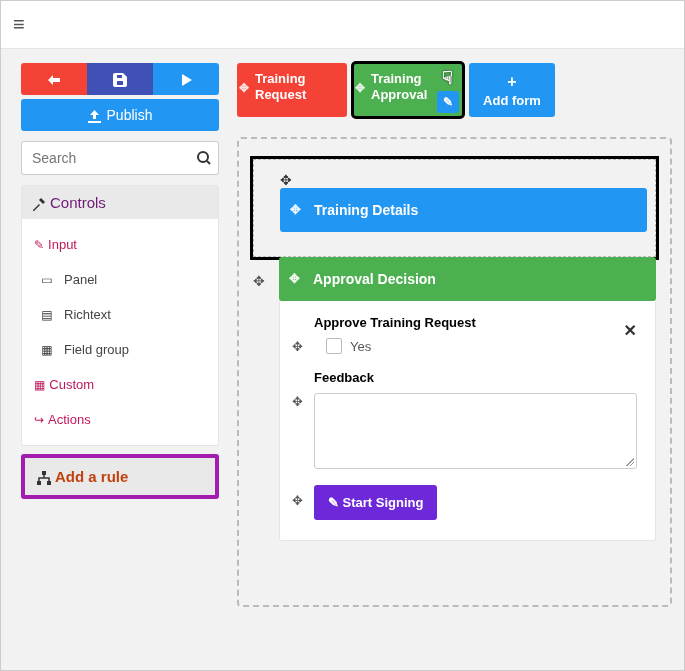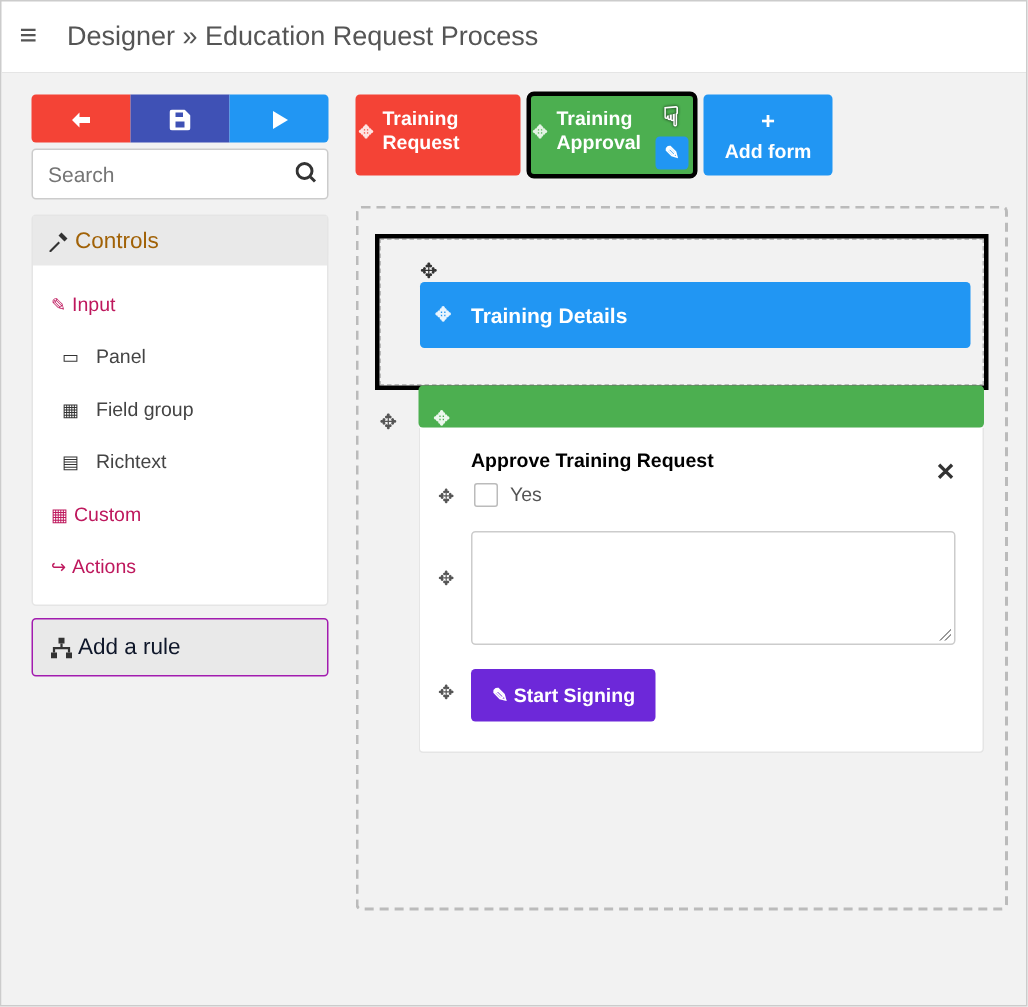--- a/index.html
+++ b/index.html
@@ -92,21 +92,21 @@
   }
   .panel {
     background: #fff;
     border: 1px solid #e5e5e5;
     border-radius: 3px;
   }
   .panel-header {
     background: #e9e9e9;
     padding: 8px 10px;
     font-size: 15px;
-    color: #a16207;
+    color: #701a75;
     font-weight: 400;
   }
   .panel-body { padding: 8px 0; }
   .group-header {
     color: #be185d;
     padding: 10px 12px;
     font-size: 13px;
     cursor: pointer;
   }
   .group-header .gicon { margin-right: 4px; font-size: 12px; }
@@ -114,25 +114,26 @@
     padding: 10px 12px 10px 18px;
     font-size: 13px;
     color: #444;
     cursor: pointer;
   }
   .sub-item .gicon { margin-right: 10px; color: #333; font-size: 12px; display:inline-block; width:14px; text-align:center;}
   .add-rule {
     background: #e9e9e9;
     padding: 10px 12px;
     font-size: 15px;
-    color: #0f172a;
+    color: #c2410c;
     margin-top: 8px;
-    border: 1px solid #a21caf;
-    border-radius: 3px;
-    cursor: pointer;
+    border: 4px solid #a21caf;
+    border-radius: 3px;
+    cursor: pointer;
+    font-weight: bold;
   }
   
   .right {
     flex: 1;
     padding: 0 12px 0 6px;
   }
   .tabs {
     display: flex;
     gap: 6px;
     margin-bottom: 20px;
@@ -263,21 +264,21 @@
   }
   .remove-x {
     position: absolute;
     right: 0;
     top: 6px;
     font-size: 16px;
     font-weight: bold;
     color: #333;
     cursor: pointer;
   }
-  .radio-row { display: flex; gap: 8px; margin-bottom: 6px; margin-left: 2px;}
+  .radio-row { display: flex; align-items: center; gap: 8px; margin-bottom: 6px; margin-left: 12px;}
   .radio-box { width: 16px; height: 16px; border: 1px solid #bbb; background: #fff; border-radius: 2px;}
   .radio-label { font-size: 13px; color: #555; }
   .textarea {
     width: 100%;
     height: 76px;
     border: 1px solid #ccc;
     border-radius: 3px;
     resize: none;
     position: relative;
   }
@@ -300,21 +301,20 @@
   }
   .start-row { position: relative; padding-left: 16px; }
   .start-row .drag-sm { left: -6px; top: 8px; }
   svg { display: inline-block; vertical-align: middle; }
 </style>
 </head>
 <body>
 
 <div class="header">
   <span class="hamburger">≡</span>
-  <span class="breadcrumb">Designer » Education Request Process</span>
 </div>
 
 <div class="workspace">
 
   <div class="left">
     <div class="btn-row">
       <button class="btn-back">
         <svg width="14" height="12" viewBox="0 0 14 12" fill="white">
             <path d="M6 1 L1 6 L6 11 L6 8 L13 8 L13 4 L6 4 Z"></path>
           </svg>
@@ -323,20 +323,25 @@
         <svg width="14" height="14" viewBox="0 0 14 14" fill="white">
             <path d="M2 0h8l4 4v8a2 2 0 0 1-2 2H2a2 2 0 0 1-2-2V2a2 2 0 0 1 2-2zm2 2v3h5V2H4zm0 6v4h6V8H4z"></path>
           </svg>
       </button>
       <button class="btn-play">
         <svg width="12" height="12" viewBox="0 0 12 12" fill="white">
             <path d="M2 0v12l10-6z"></path>
           </svg>
       </button>
     </div>
+    <button class="btn-publish">
+      <svg width="13" height="13" viewBox="0 0 13 13" fill="white" style="margin-right:6px">
+          <path d="M6.5 0L2 5h3v4h3V5h3L6.5 0zM0 11h13v2H0z"></path>
+        </svg><span>Publish</span>
+    </button>
 
     <div class="search-wrap">
       <input class="search-input" placeholder="Search" style="">
       <span class="search-icon-btn">
         <svg width="14" height="14" viewBox="0 0 14 14" fill="none" stroke="#333" stroke-width="2">
             <circle cx="6" cy="6" r="5"></circle>
             <line x1="10" y1="10" x2="13" y2="13"></line>
           </svg>
       </span>
     </div>
@@ -344,22 +349,22 @@
     <div class="panel">
       <div class="panel-header">
         <svg width="14" height="14" viewBox="0 0 14 14" fill="#333" style="margin-right:4px">
             <path d="M9 1l4 4-2 2-4-4 2-2zM1 13l6-6 1 1-6 6H1v-1z"></path>
           </svg><span>Controls</span>
       </div>
       <div class="panel-body">
         <div class="group-header"><span class="gicon">✎</span><span>Input</span></div>
 
         <div class="sub-item"><span class="gicon">▭</span><span>Panel</span></div>
+        <div class="sub-item"><span class="gicon">▤</span><span>Richtext</span></div>
         <div class="sub-item"><span class="gicon">▦</span><span>Field group</span></div>
-        <div class="sub-item"><span class="gicon">▤</span><span>Richtext</span></div>
 
         <div class="group-header"><span class="gicon">▦</span><span>Custom</span></div>
         <div class="group-header"><span class="gicon">↪</span><span>Actions</span></div>
       </div>
     </div>
 
     <div class="add-rule">
       <svg width="14" height="14" viewBox="0 0 14 14" fill="#333" style="margin-right:4px">
           <rect x="5" y="0" width="4" height="4"></rect>
           <rect x="0" y="10" width="4" height="4"></rect>
@@ -396,34 +401,36 @@
             <span class="inner-drag">✥</span>
             <span>Training Details</span>
           </div>
         </div>
       </div>
 
       <div class="section">
         <span class="drag">✥</span>
         <div class="card-header green">
           <span class="inner-drag">✥</span>
+          <span>Approval Decision</span>
         </div>
         <div class="card-body">
 
           <div class="field-block">
             <span class="field-label">Approve Training Request</span>
             <span class="remove-x">✕</span>
             <span class="drag-sm">✥</span>
             <div class="radio-row">
               <span class="radio-box"></span>
               <span class="radio-label">Yes</span>
             </div>
           </div>
 
           <div class="field-block">
+            <span class="field-label">Feedback</span>
             <span class="drag-sm">✥</span>
             <div class="textarea"></div>
           </div>
 
           <div class="start-row field-block" style="margin-bottom:0">
             <span class="drag-sm">✥</span>
             <button class="start-signing">
               <span>✎ </span><span>Start Signing</span>
             </button>
           </div>

